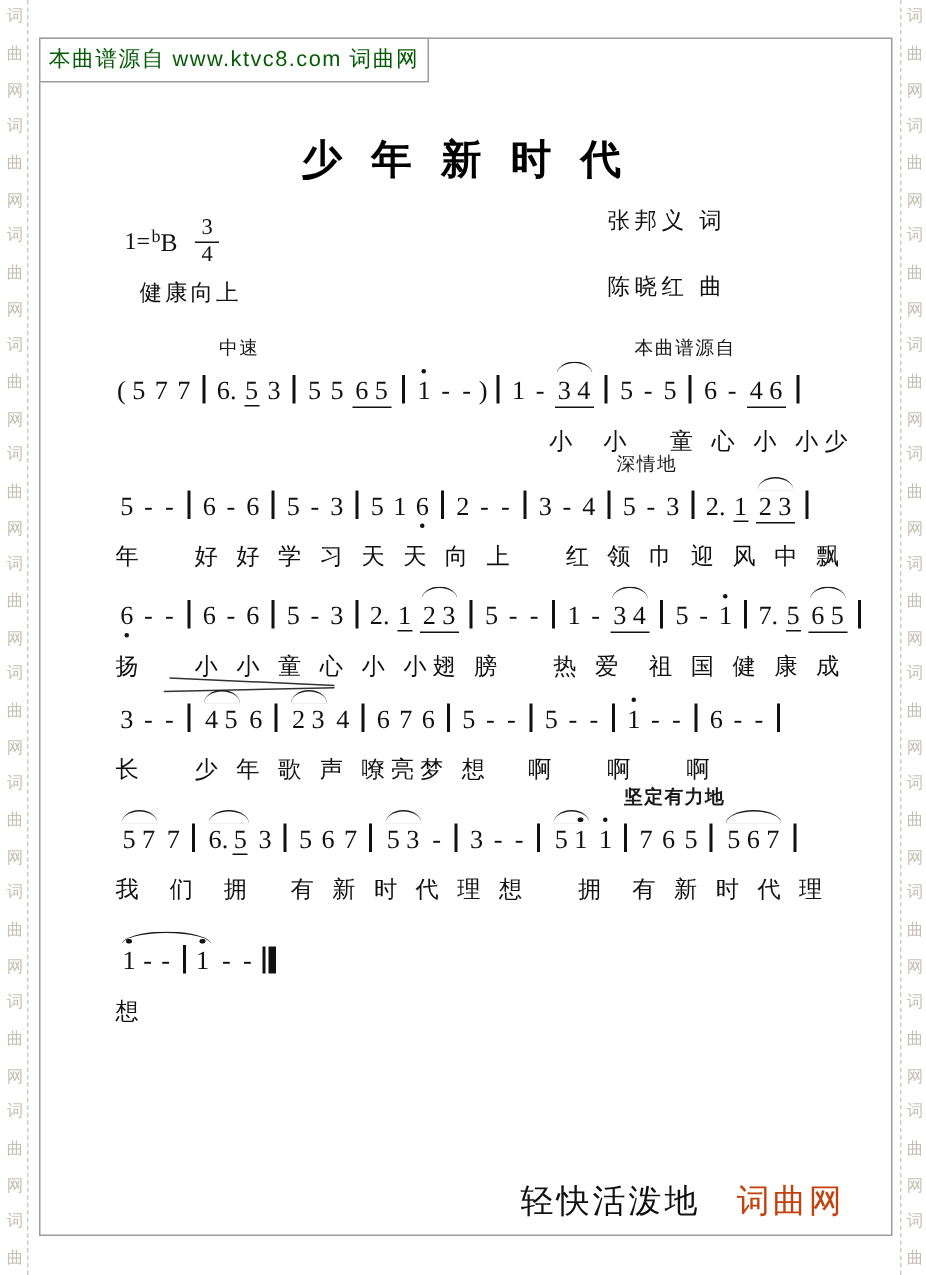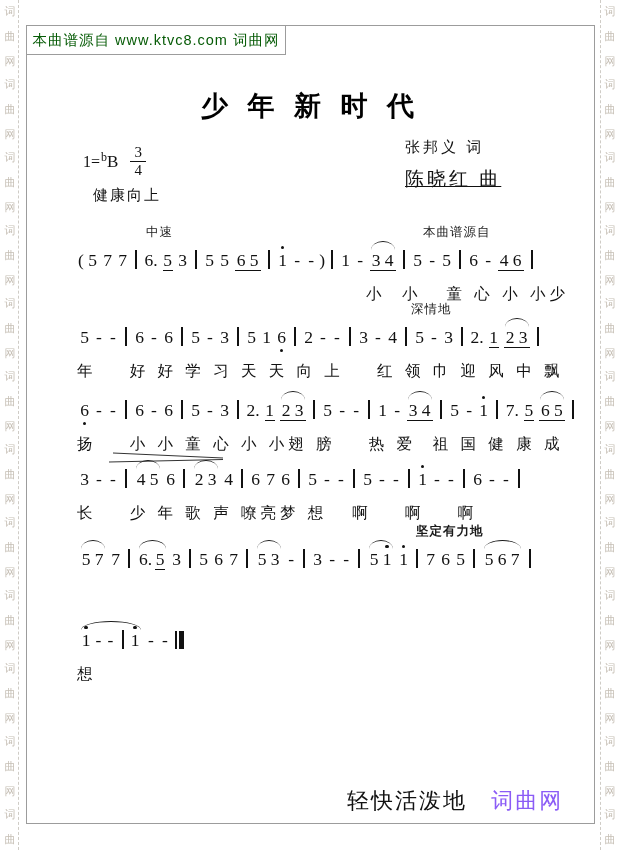--- a/index.html
+++ b/index.html
@@ -24,21 +24,21 @@
     font-size:27px;font-weight:bold;letter-spacing:6px;color:#000;}
   .keysig{position:absolute;left:56px;top:118px;display:flex;align-items:center;
     font-family:"Liberation Serif",serif;font-size:16px;color:#111;}
   .kf{font-size:12px;position:relative;top:-4px;margin-left:1px;}
   .kt{font-size:17px;}
   .frac{display:inline-flex;flex-direction:column;align-items:center;margin-left:12px;
     font-size:15px;line-height:17px;}
   .fn{border-bottom:1.3px solid #111;padding:0 4px;}
   .fd{padding:0 4px;}
   .lyricist{position:absolute;left:378px;top:112px;font-size:15px;letter-spacing:3px;}
-  .composer{position:absolute;left:378px;top:140px;font-size:19px;letter-spacing:3px;text-decoration:underline;}
+  .composer{position:absolute;left:378px;top:156px;font-size:15px;letter-spacing:3px;}
   .motto{position:absolute;left:66px;top:160px;font-size:15px;letter-spacing:2px;}
   
   #score{position:absolute;inset:0;}
   #score .score-line{position:absolute;left:0;right:0;padding-left:50px;}
   #score .score-line:nth-child(1){top:192px;}
   #score .score-line:nth-child(2){top:269px;}
   #score .score-line:nth-child(3){top:342px;}
   #score .score-line:nth-child(4){top:411px;}
   #score .score-line:nth-child(5){top:491px;}
   #score .score-line:nth-child(6){top:572px;}
@@ -59,21 +59,21 @@
     border-top:1.6px solid #1a1a1a;border-radius:50% 50% 0 0/100% 100% 0 0;}
   b.hi,b.lo{position:absolute;left:50%;margin-left:-1.7px;width:3.4px;height:3.4px;
     border-radius:50%;background:#111;}
   b.hi{top:-4px;} b.lo{bottom:-5px;}
   .lyr{white-space:pre;font-size:15.5px;letter-spacing:4px;margin-top:4px;color:#111;}
   #score .score-line:nth-child(1) .lyr{margin-left:289px;}
   .hairpin{position:absolute;top:12px;left:82px;width:116px;height:12px;}
   
   .footer{position:absolute;left:320px;top:760px;font-size:22px;letter-spacing:2px;white-space:nowrap;}
   .f-black{color:#111;}
-  .f-pink{color:#8b5cf6;margin-left:16px;}
+  .f-pink{color:#c2410c;margin-left:16px;}
 </style>
 </head>
 <body>
 
 <div class="page">
   <div class="bcol left" id="bcol-left">
       <span class="bchar" style="top: 5px;">词</span>
       <span class="bchar" style="top: 30px;">曲</span>
       <span class="bchar" style="top: 55px;">网</span>
       <span class="bchar" style="top: 78px;">词</span>
@@ -198,20 +198,21 @@
               <line x1="0" y1="11" x2="114" y2="8.5" stroke="#333" stroke-width="1"></line>
             </svg></div>
           <div class="notes"><span class="nt">3</span><span class="nt dash">-</span><span class="nt dash">-</span><span class="bar"></span><span class="grp arc"><span class="nt">4</span><span class="nt">5</span></span><span class="nt">6</span><span class="bar"></span><span class="grp arc"><span class="nt">2</span><span class="nt">3</span></span><span class="nt">4</span><span class="bar"></span><span class="nt">6</span><span class="nt">7</span><span class="nt">6</span><span class="bar"></span><span class="nt">5</span><span class="nt dash">-</span><span class="nt dash">-</span><span class="bar"></span><span class="nt">5</span><span class="nt dash">-</span><span class="nt dash">-</span><span class="bar"></span><span class="nt">1<b class="hi"></b></span><span class="nt dash">-</span><span class="nt dash">-</span><span class="bar"></span><span class="nt">6</span><span class="nt dash">-</span><span class="nt dash">-</span><span class="bar"></span></div>
           <div class="lyr">长    少 年 歌 声 嘹亮梦 想   啊    啊    啊</div>
         </div>
         <div class="score-line">
           <div class="lblrow">
             <span class="expr" style="left: 339px; font-weight: bold;">坚定有力地</span>
           </div>
           <div class="notes"><span class="grp arc"><span class="nt">5</span><span class="nt">7</span></span><span class="nt">7</span><span class="bar"></span><span class="grp arc"><span class="nt">6.</span><span class="nt u">5</span></span><span class="nt">3</span><span class="bar"></span><span class="nt">5</span><span class="nt">6</span><span class="nt">7</span><span class="bar"></span><span class="grp arc"><span class="nt">5</span><span class="nt">3</span></span><span class="nt dash">-</span><span class="bar"></span><span class="nt">3</span><span class="nt dash">-</span><span class="nt dash">-</span><span class="bar"></span><span class="grp arc"><span class="nt">5</span><span class="nt">1<b class="hi"></b></span></span><span class="nt">1<b class="hi"></b></span><span class="bar"></span><span class="nt">7</span><span class="nt">6</span><span class="nt">5</span><span class="bar"></span><span class="grp arc"><span class="nt">5</span><span class="nt">6</span><span class="nt">7</span></span><span class="bar"></span></div>
+          <div class="lyr">我  们  拥   有 新 时 代 理 想    拥  有 新 时 代 理</div>
         </div>
         <div class="score-line">
           <div class="lblrow"></div>
           <div class="notes"><span class="grp arc"><span class="nt">1<b class="hi"></b></span><span class="nt dash">-</span><span class="nt dash">-</span><span class="bar"></span><span class="nt">1<b class="hi"></b></span></span><span class="nt dash">-</span><span class="nt dash">-</span><span class="endbar"></span></div>
           <div class="lyr">想</div>
         </div>
       </div>
 
     <div class="footer">
       <span class="f-black">轻快活泼地</span>

